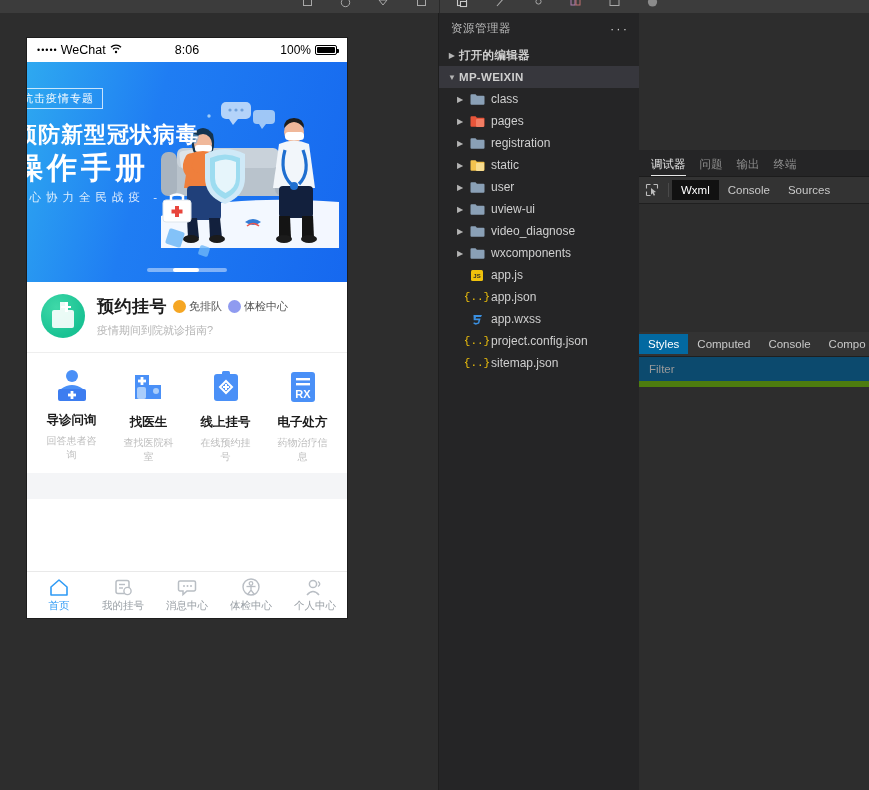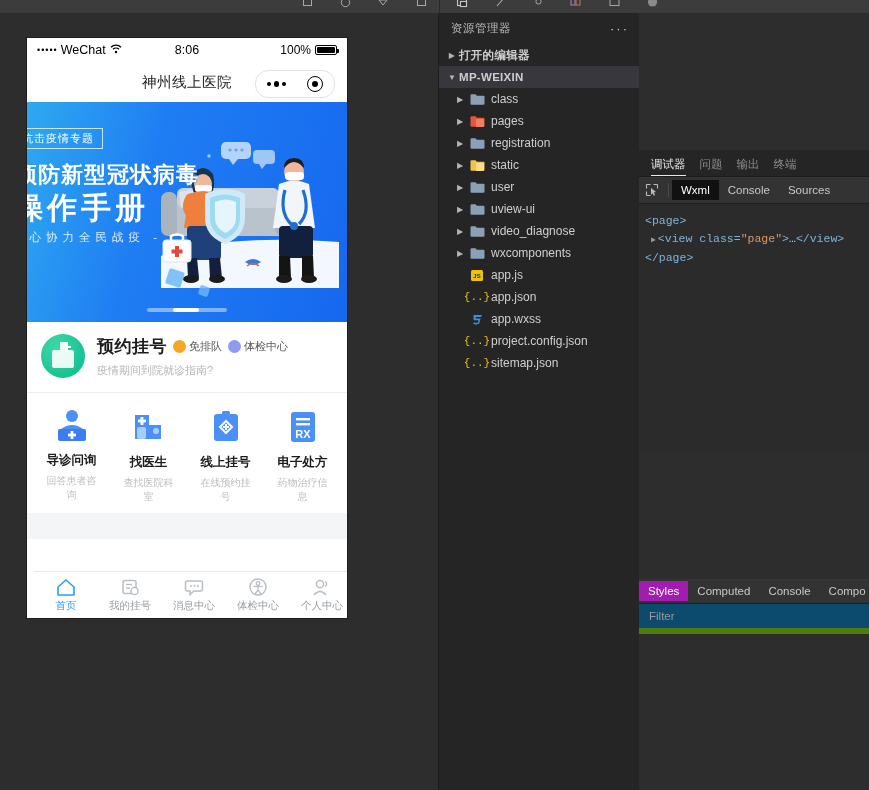--- a/index.html
+++ b/index.html
@@ -134,21 +134,21 @@
   .svc-name { font-size:12.5px; font-weight:700; color:#1c1c1c; }
   .svc-desc { font-size:10px; color:#bdbdbd; margin-top:5px; text-align:center; line-height:1.35; max-width:54px;}
   .svc-0 .svc-name{ margin-top:-2px;}
 
   .gap-strip { height:26px; background:#f4f5f7;}
   .white-card { height:24px; background:#fff; border-radius:8px 8px 0 0; margin:0 8px;}
 
   
   .tabbar {
     position:absolute; left:0; bottom:0; width:320px; height:46px;
-    background:#fff; border-top:1px solid #e9e9e9; display:flex;margin-left:7px;
+    background:#fff; border-top:1px solid #e9e9e9; display:flex;
   }
   .tab { flex:1; display:flex; flex-direction:column; align-items:center; justify-content:center; gap:2px;}
   .tab svg { display:block; }
   .tab-lb { font-size:10.5px; color:#9aa0a6; }
   .tab.active .tab-lb { color:#2f9bf5; }
 
   
   .explorer {
     position:absolute; left:439px; top:13px; width:200px; height:777px;
     background:#252526; color:#cccccc;
@@ -199,21 +199,21 @@
   .tk-tag { color:#7fb3d5; }
   .tk-attr { color:#9cdcfe; }
   .tk-str { color:#d89a6a; }
   .tk-arrow { color:#9a9a9a; font-size:8px; margin-right:2px;}
   .dt-blank2 { background:#2d2d2d; height:128px;}
   .dt-stabs {
     display:flex; align-items:center; height:24px; background:#333333;
     border-bottom:1px solid #1f1f1f; overflow:hidden;
   }
   .dt-stab { font-size:11.5px; color:#c9c9c9; padding:4px 9px; white-space:nowrap;}
-  .dt-stab.active{ background:#a21caf; color:#ffffff;}
+  .dt-stab.active{ background:#0369a1; color:#ffffff;}
   .dt-filter { height:24px; display:flex; align-items:center; padding:0 10px; background:#0c4a6e; border-bottom:6px solid #4d7c0f;}
   .dt-filter span{font-size:11.5px;color:#9a9a9a;}
   .dt-rest{ background:#2d2d2d; height:190px;}
 
   .vsep { position:absolute; top:13px; width:1px; height:777px; background:#1e1e1e; }
 </style>
 </head>
 <body>
 
 <div id="app">
@@ -296,33 +296,20 @@
         </div>
         <span class="sb-time">8:06</span>
         <div class="sb-right">
           <span>100%</span>
           <span class="battery">
               <i></i>
             </span>
         </div>
       </div>
 
-      <div class="nav-bar">
-        <span class="nav-title">神州线上医院</span>
-        <div class="capsule">
-          <span class="cap-dots">
-              <i></i>
-              <i class="big"></i>
-              <i></i>
-            </span>
-          <span class="cap-target">
-              <i></i>
-            </span>
-        </div>
-      </div>
 
       <div class="banner">
         <svg class="couch" viewBox="0 0 190 150">
 
           <g opacity="0.85">
             <rect x="72" y="4" width="30" height="17" rx="5" fill="#cfe4fb"></rect>
             <path d="M80 21 l4 6 l5 -6 z" fill="#cfe4fb"></path>
             <circle cx="81" cy="12" r="1.6" fill="#7fa9d8"></circle>
               <circle cx="87" cy="12" r="1.6" fill="#7fa9d8"></circle>
               <circle cx="93" cy="12" r="1.6" fill="#7fa9d8"></circle>
@@ -686,27 +673,20 @@
             <path d="M1.5 1.5 h4 M1.5 1.5 v4 M12.5 1.5 h-4 M12.5 1.5 v4 M1.5 12.5 h4 M1.5 12.5 v-4" stroke="#bdbdbd" stroke-width="1.1" fill="none"></path>
             <path d="M6 5 l5 4 l-2.2 .6 l1.3 2.4 l-1.3 .7 l-1.3 -2.4 l-1.5 1.5z" fill="#bdbdbd"></path>
           </svg>
       </span>
       <span class="dt-divider"></span>
       <span class="dt-st active">Wxml</span>
       <span class="dt-st">Console</span>
       <span class="dt-st">Sources</span>
     </div>
 
-    <div class="dt-code">
-      <div class="ln"><span class="tk-tag">&lt;page&gt;</span></div>
-      <div class="ln" style="padding-left:6px;">
-        <span class="tk-arrow">▶</span><span class="tk-tag">&lt;view class=</span><span class="tk-str">"page"</span><span class="tk-tag">&gt;</span><span class="tk-attr">…</span><span class="tk-tag">&lt;/view&gt;</span>
-      </div>
-      <div class="ln"><span class="tk-tag">&lt;/page&gt;</span></div>
-    </div>
 
     <div class="dt-blank2"></div>
 
     <div class="dt-stabs">
       <span class="dt-stab active">Styles</span>
       <span class="dt-stab">Computed</span>
       <span class="dt-stab">Console</span>
       <span class="dt-stab">Compo</span>
     </div>
 

